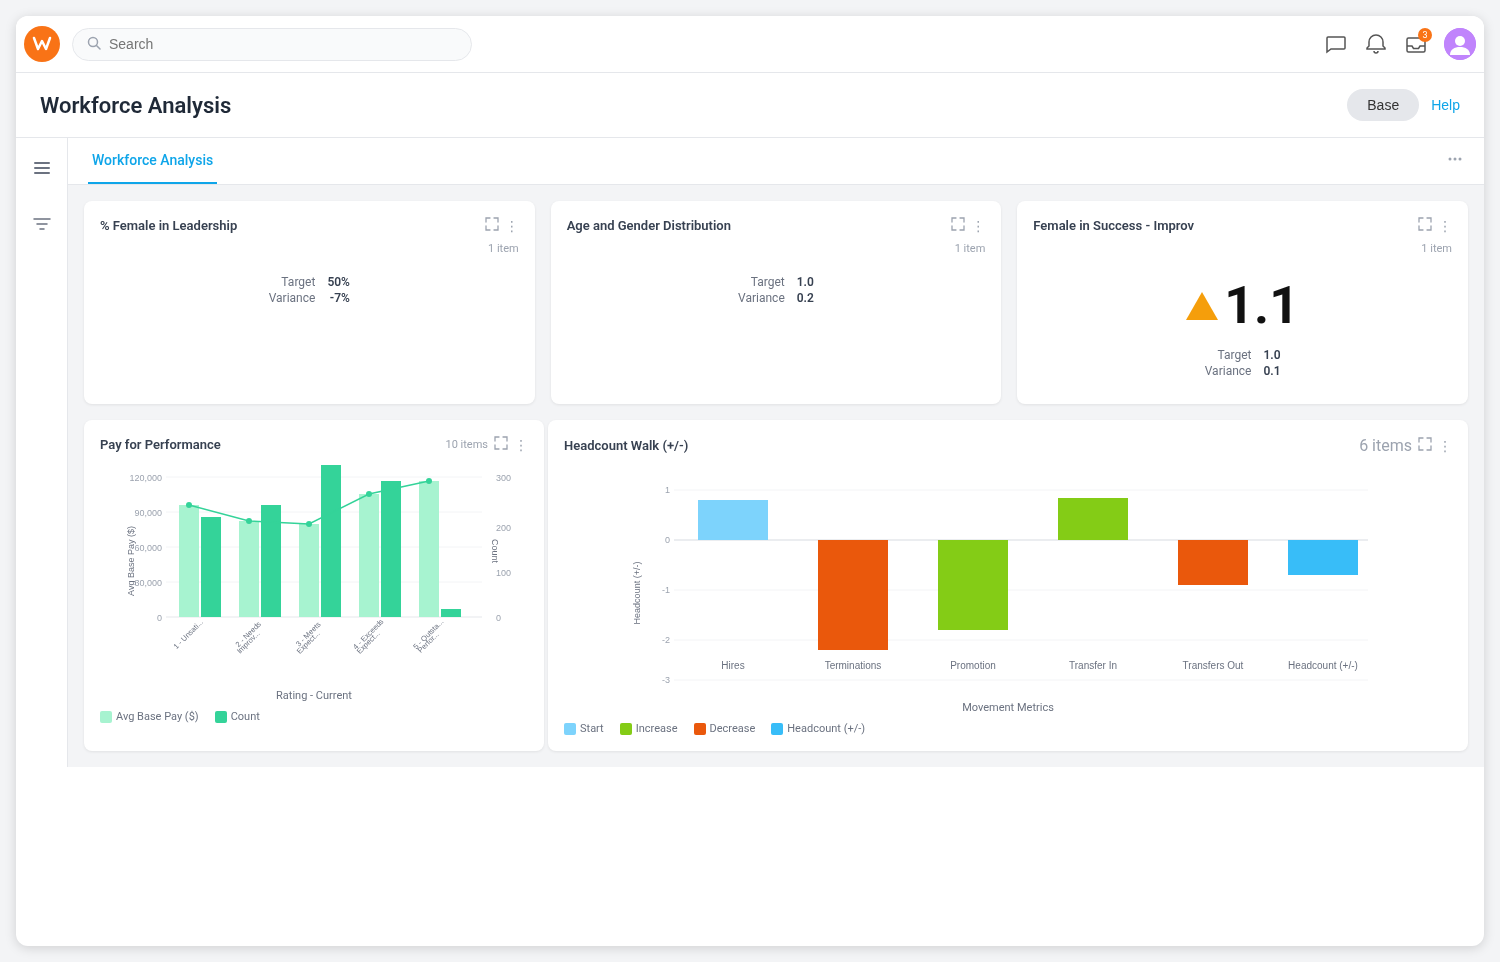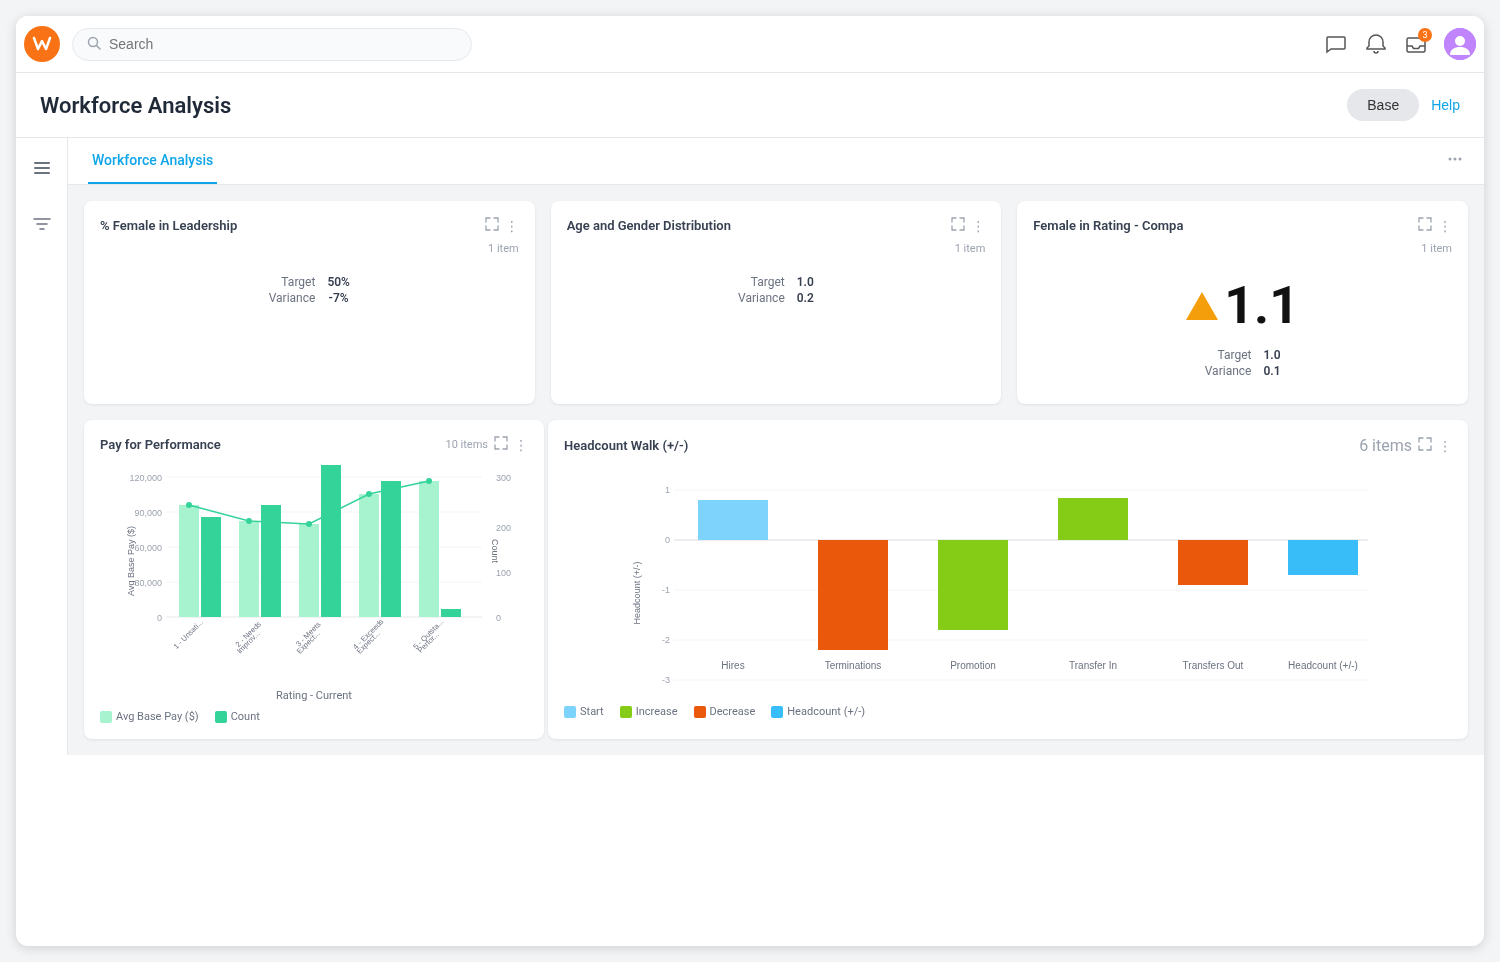--- a/index.html
+++ b/index.html
@@ -53,21 +53,21 @@
 
     
     .metric-display { display: flex; flex-direction: column; align-items: center; justify-content: center; padding: 20px 0 10px; }
     .metric-value-row { display: flex; align-items: center; gap: 6px; margin-bottom: 12px; }
     .metric-big { font-size: 52px; font-weight: 700; color: #111; }
     .metric-icon-diamond { width: 28px; height: 28px; background: #ef4444; transform: rotate(45deg); display: inline-block; flex-shrink: 0; }
     .metric-icon-circle { width: 28px; height: 28px; background: #22c55e; border-radius: 50%; display: inline-block; flex-shrink: 0; }
     .metric-icon-triangle { width: 0; height: 0; border-left: 16px solid transparent; border-right: 16px solid transparent; border-bottom: 28px solid #f59e0b; display: inline-block; flex-shrink: 0; }
     .metric-labels { display: grid; grid-template-columns: auto auto; gap: 2px 12px; font-size: 12px; color: #6b7280; text-align: center; }
     .metric-label-key { text-align: right; }
-    .metric-label-val { font-weight: 600; color: #374151; text-align: center; }
+    .metric-label-val { font-weight: 600; color: #374151; text-align: right; }
     .x-axis-label { text-align: center; font-size: 11px; color: #6b7280; margin-top: 4px; }
     .legend { display: flex; gap: 16px; align-items: center; margin-top: 8px; flex-wrap: wrap; }
     .legend-item { display: flex; align-items: center; gap: 4px; font-size: 11px; color: #6b7280; }
     .legend-dot { width: 12px; height: 12px; border-radius: 2px; flex-shrink: 0; }
 
     
     svg text { font-family: -apple-system, BlinkMacSystemFont, 'Segoe UI', sans-serif; }
   </style>
 </head>
 <body>
@@ -199,21 +199,21 @@
               <span class="metric-label-key">Target</span>
               <span class="metric-label-val">1.0</span>
               <span class="metric-label-key">Variance</span>
               <span class="metric-label-val">0.2</span>
             </div>
           </div>
         </div>
 
         <div class="card">
           <div class="card-header">
-            <span class="card-title">Female in Rating - Compa</span>
+            <span class="card-title">Female in Success - Improv</span>
             <div class="card-controls">
               <span class="card-control-btn">
                 <svg width="14" height="14" viewBox="0 0 14 14" fill="none">
                     <path d="M1 5V1h4M9 1h4v4M13 9v4h-4M5 13H1v-4" stroke="#9ca3af" stroke-width="1.3" stroke-linecap="round"></path>
                   </svg>
               </span>
               <span class="card-control-btn">⋮</span>
             </div>
           </div>
           <div class="item-count">1 item</div>
@@ -360,20 +360,21 @@
               <rect x="660" y="77" width="70" height="35" fill="#38bdf8"></rect>
 
               <text x="105" y="206" font-size="10" fill="#6b7280" text-anchor="middle">Hires</text>
               <text x="225" y="206" font-size="10" fill="#6b7280" text-anchor="middle">Terminations</text>
               <text x="345" y="206" font-size="10" fill="#6b7280" text-anchor="middle">Promotion</text>
               <text x="465" y="206" font-size="10" fill="#6b7280" text-anchor="middle">Transfer In</text>
               <text x="585" y="206" font-size="10" fill="#6b7280" text-anchor="middle">Transfers Out</text>
               <text x="695" y="206" font-size="10" fill="#6b7280" text-anchor="middle">Headcount (+/-)</text>
             </svg>
           </div>
+          <div class="x-axis-label">Movement Metrics</div>
           <div class="legend">
             <div class="legend-item">
               <div class="legend-dot" style="background:#7dd3fc;"></div>
               <span>Start</span>
             </div>
             <div class="legend-item">
               <div class="legend-dot" style="background:#84cc16;"></div>
               <span>Increase</span>
             </div>
             <div class="legend-item">

